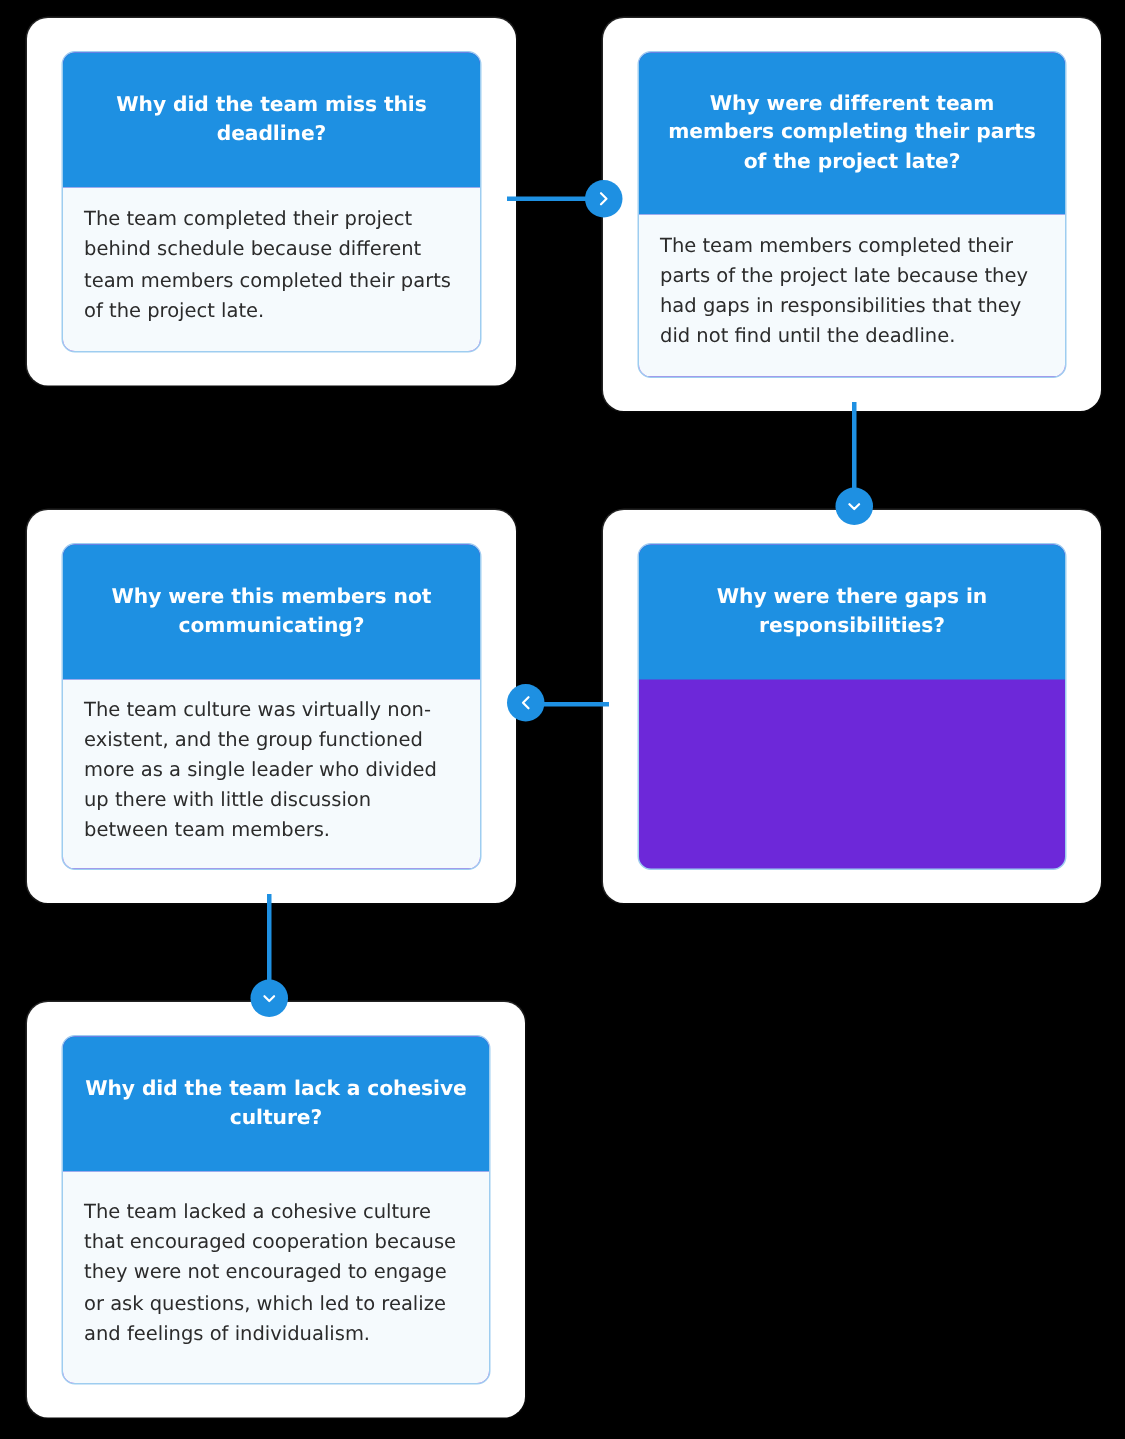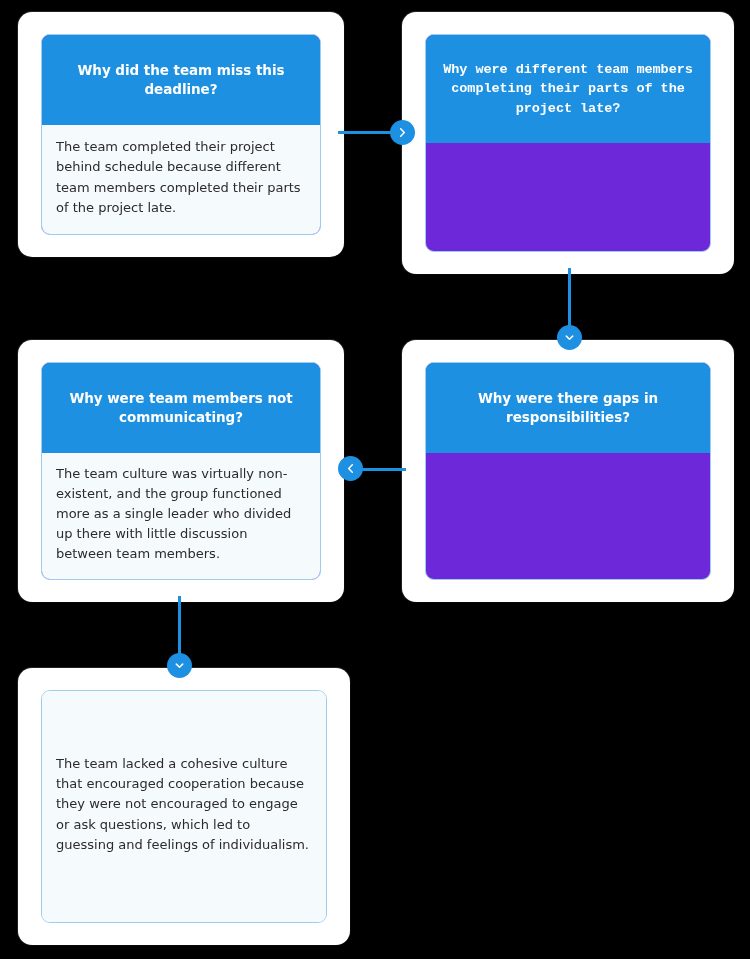--- a/index.html
+++ b/index.html
@@ -102,21 +102,21 @@
   .arrow svg { display: block; }
 
   
   #panel-1 { left: 18px;  top: 12px;  width: 326px; height: 245px; }
   #panel-2 { left: 402px; top: 12px;  width: 332px; height: 262px; }
   #panel-3 { left: 402px; top: 340px; width: 332px; height: 262px; }
   #panel-4 { left: 18px;  top: 340px; width: 326px; height: 262px; }
   #panel-5 { left: 18px;  top: 668px; width: 332px; height: 277px; }
 
   #panel-1 .card-header { height: 62px; }
-  #panel-2 .card-header { height: 80px; font-family: Liberation Mono, monospace; }
+  #panel-2 .card-header { height: 80px; }
   #panel-3 .card-header { height: 62px; }
   #panel-4 .card-header { height: 62px; }
   #panel-5 .card-header { height: 62px; }
 </style>
 </head>
 <body>
 
 <div id="stage">
 
   <div class="conn h" style="left:338px; top:131px; width:62px;"></div>
@@ -129,42 +129,46 @@
       <div class="card-header">Why did the team miss this deadline?</div>
       <div class="card-body">
         <span>The team completed their project behind schedule because different team members completed their parts of the project late.</span>
       </div>
     </div>
   </div>
 
   <div class="panel" id="panel-2">
     <div class="card">
       <div class="card-header">Why were different team members completing their parts of the project late?</div>
+      <div class="card-body">
+        <span>The team members completed their parts of the project late because they had gaps in responsibilities that they did not find until the deadline.</span>
+      </div>
     </div>
   </div>
 
   <div class="panel" id="panel-3">
     <div class="card">
       <div class="card-header">Why were there gaps in responsibilities?</div>
     </div>
   </div>
 
   <div class="panel" id="panel-4">
     <div class="card">
-      <div class="card-header">Why were team members not communicating?</div>
+      <div class="card-header">Why were this members not communicating?</div>
       <div class="card-body">
         <span>The team culture was virtually non-existent, and the group functioned more as a single leader who divided up there with little discussion between team members.</span>
       </div>
     </div>
   </div>
 
   <div class="panel" id="panel-5">
     <div class="card">
+      <div class="card-header">Why did the team lack a cohesive culture?</div>
       <div class="card-body">
-        <span>The team lacked a cohesive culture that encouraged cooperation because they were not encouraged to engage or ask questions, which led to guessing and feelings of individualism.</span>
+        <span>The team lacked a cohesive culture that encouraged cooperation because they were not encouraged to engage or ask questions, which led to realize and feelings of individualism.</span>
       </div>
     </div>
   </div>
 
   <div class="arrow" style="left:390px; top:120px;">
     <svg width="11" height="11" viewBox="0 0 12 12" aria-hidden="true">
       <path d="M4 2 L8 6 L4 10" fill="none" stroke="#ffffff" stroke-width="1.6" stroke-linecap="round" stroke-linejoin="round"></path>
     </svg>
   </div>
 

